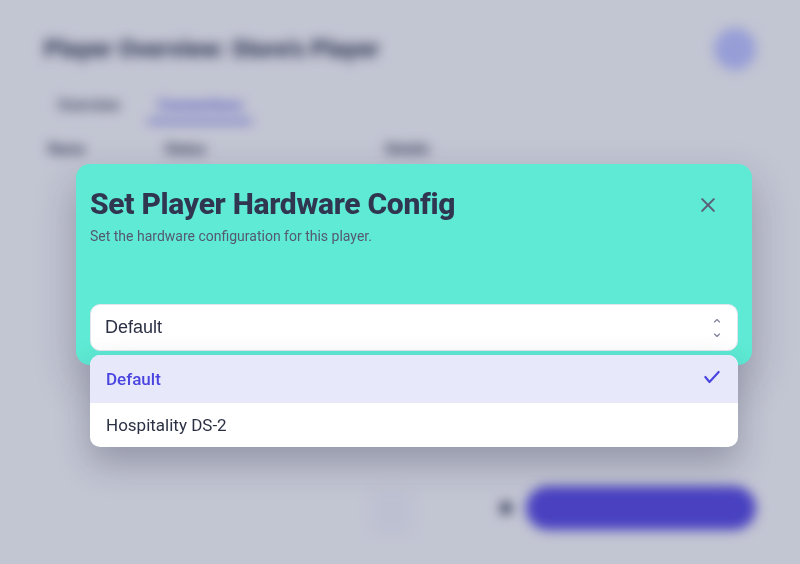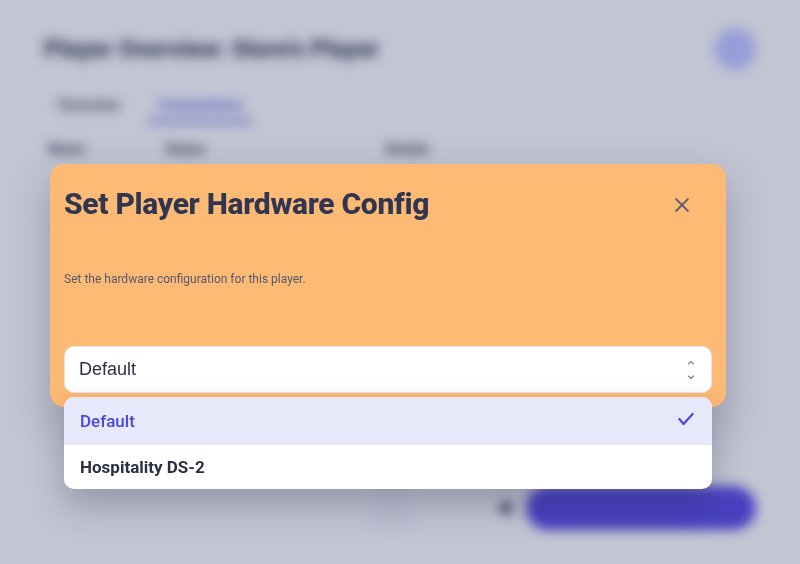--- a/index.html
+++ b/index.html
@@ -43,43 +43,43 @@
 
   
   .scrim {
     position: absolute; inset: 0;
     background: rgba(70, 75, 110, 0.28);
   }
 
   
   .modal {
     position: absolute;
-    left: 50px; top: 164px;
+    left: 76px; top: 164px;
     width: 676px;
-    background: #fdba74;
+    background: #5eead4;
     border-radius: 14px;
     box-shadow: 0 18px 40px rgba(30, 34, 60, 0.28);
     overflow: visible;
   }
   .modal-head {
     display: flex; justify-content: space-between; align-items: flex-start;
     padding: 22px 28px 6px 14px;
   }
   .modal-title {
     font-size: 30px; font-weight: 800; color: #303650; letter-spacing: -0.3px;
   }
   .close-btn {
     background: none; border: none; cursor: pointer;
     width: 32px; height: 32px; display: flex; align-items: center; justify-content: center;
     color: #5a5f75; margin-top: 4px;
   }
   .close-btn svg { width: 20px; height: 20px; }
   .modal-sub {
     padding: 0 12px 20px 14px;
-    font-size: 12px; color: #55596e; margin-top: 44px;
+    font-size: 14px; color: #55596e;
   }
 
   .modal-body { padding: 0 14px 14px 14px; margin-top: 40px; }
 
   .select-trigger {
     position: relative;
     width: 100%;
     background: #ffffff;
     border: 1px solid #e3e5ee;
     border-radius: 10px;
@@ -105,21 +105,20 @@
     border-radius: 10px;
     box-shadow: 0 16px 34px rgba(30, 34, 60, 0.28);
     overflow: hidden;
     z-index: 5;
   }
   .option {
     display: flex; justify-content: space-between; align-items: center;
     padding: 12px 16px;
     font-size: 17px;
     cursor: pointer;
-    font-weight: bold;
   }
   .option.selected {
     background: #e7e9fb;
     color: #4b45e0;
     font-weight: 500;
   }
   .option:not(.selected) { color: #2c3044; }
   .check { color: #4b45e0; }
   .check svg { width: 20px; height: 20px; }
 </style>

